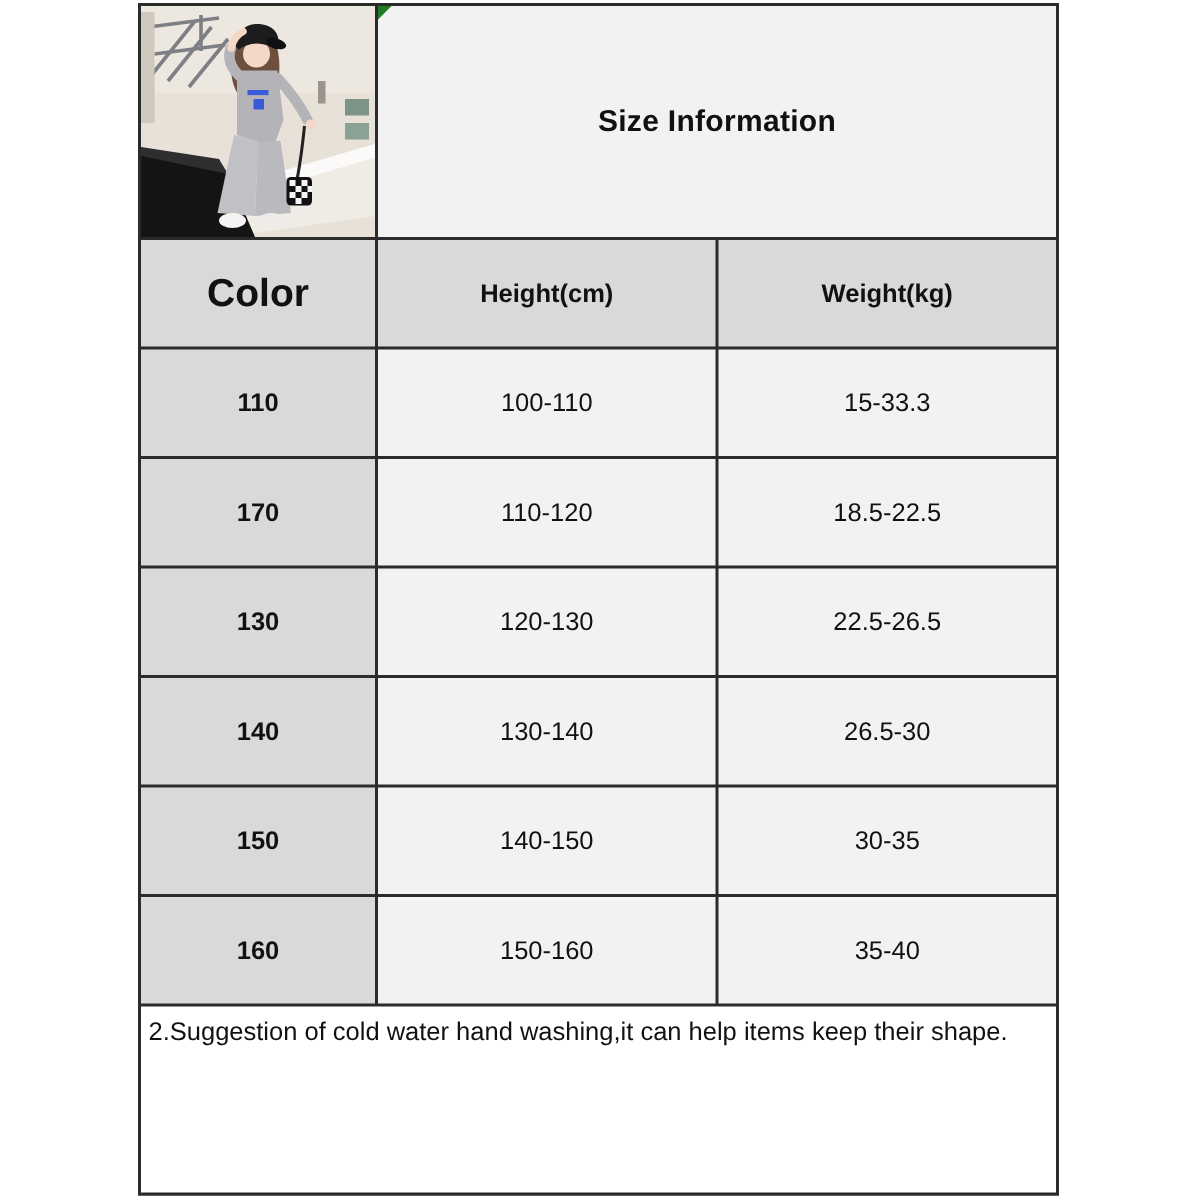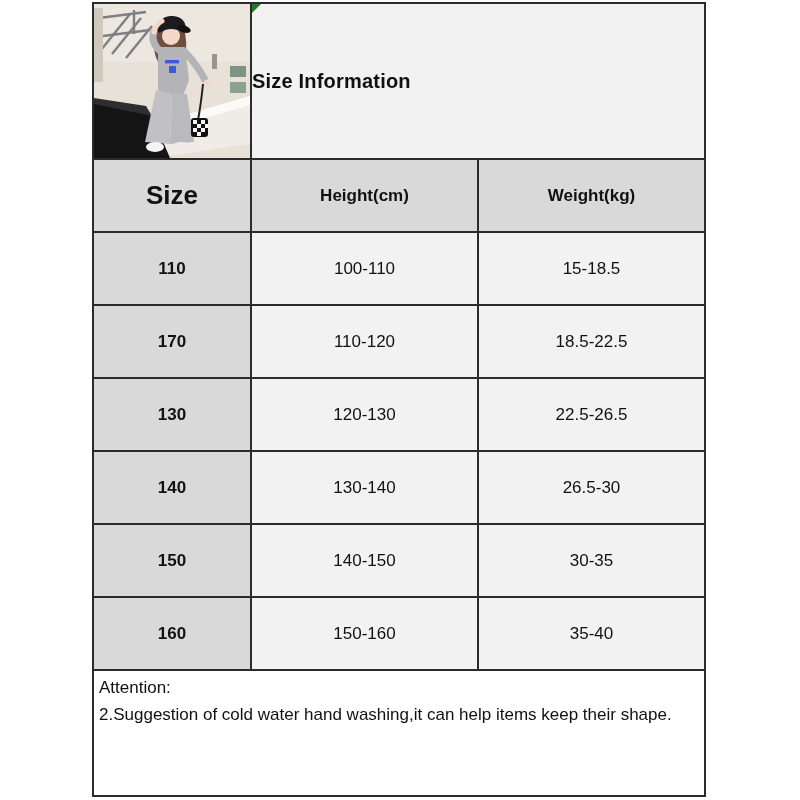--- a/index.html
+++ b/index.html
@@ -4,21 +4,21 @@
 <style>
   html,body{margin:0;padding:0;background:#ffffff;}
   .page{position:relative;width:800px;height:800px;background:#ffffff;overflow:hidden;
         font-family:"Liberation Sans", sans-serif;color:#111;}
   .sheet{position:absolute;left:92px;top:2px;width:614px;box-sizing:border-box;
          background:#2b2b2b;border:2px solid #2b2b2b;display:flex;flex-direction:column;gap:2px;}
   
   .top-row{display:grid;grid-template-columns:156px 1fr;gap:2px;height:154px;background:#2b2b2b;}
   .photo-cell{background:#e7e1d8;overflow:hidden;}
   .photo-cell svg{display:block;width:100%;height:100%;}
-  .title-cell{position:relative;background:#f2f2f2;display:flex;align-items:center;}
+  .title-cell{position:relative;background:#f2f2f2;display:flex;align-items:center;justify-content:center;}
   .title-text{font-size:20px;font-weight:bold;letter-spacing:0.2px;}
   .corner-triangle{position:absolute;left:0;top:0;width:0;height:0;
                    border-top:9px solid #1e7d1e;border-right:9px solid transparent;}
   
   .grid{display:grid;grid-template-columns:156px 1fr 1fr;grid-auto-rows:71px;gap:2px;background:#2b2b2b;}
   .trow{display:contents;}
   .cell{display:flex;align-items:center;justify-content:center;font-size:17px;}
   .cell.head{background:#d9d9d9;font-weight:bold;}
   .cell.size-head{font-size:26px;}
   .cell.size-col{background:#d9d9d9;font-weight:bold;}
@@ -99,28 +99,28 @@
         </svg>
       </div>
       <div class="title-cell">
         <span class="corner-triangle"></span>
         <span class="title-text">Size Information</span>
       </div>
     </div>
 
     <div class="grid">
       <div class="trow">
-        <div class="cell head size-head">Size</div>
+        <div class="cell head size-head">Color</div>
         <div class="cell head">Height(cm)</div>
         <div class="cell head">Weight(kg)</div>
       </div>
       <div class="trow">
         <div class="cell size-col">110</div>
         <div class="cell data">100-110</div>
-        <div class="cell data">15-18.5</div>
+        <div class="cell data">15-33.3</div>
       </div>
       <div class="trow">
         <div class="cell size-col">170</div>
         <div class="cell data">110-120</div>
         <div class="cell data">18.5-22.5</div>
       </div>
       <div class="trow">
         <div class="cell size-col">130</div>
         <div class="cell data">120-130</div>
         <div class="cell data">22.5-26.5</div>
@@ -136,18 +136,17 @@
         <div class="cell data">30-35</div>
       </div>
       <div class="trow">
         <div class="cell size-col">160</div>
         <div class="cell data">150-160</div>
         <div class="cell data">35-40</div>
       </div>
     </div>
 
     <div class="attention">
-      <div>Attention:</div>
       <div>2.Suggestion of cold water hand washing,it can help items keep their shape.</div>
     </div>
 
   </div>
 </div>
 
 </body></html>

